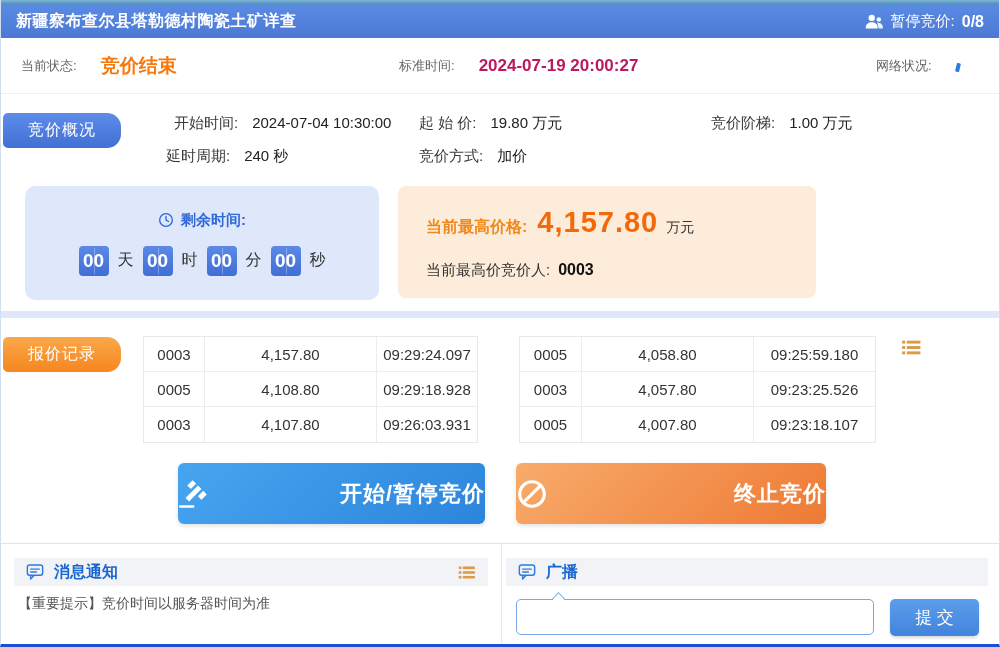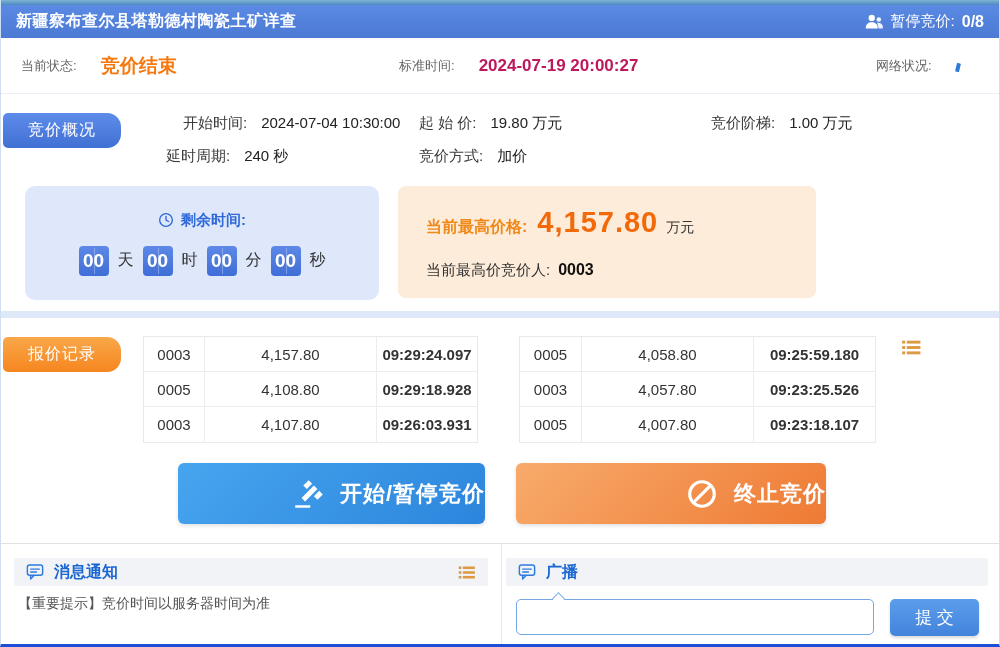--- a/index.html
+++ b/index.html
@@ -63,31 +63,31 @@
   
   .divider-band { position:absolute; left:0; right:0; top:311px; height:7px; background:#dfe8f8; }
   
   .bid-table { position:absolute; top:336px; border:1px solid #e9e9e9; background:#fff; }
   .bid-table.left  { left:142px; width:335px; }
   .bid-table.right { left:518px; width:357px; }
   .bid-row { display:flex; height:35px; border-bottom:1px solid #ececec; }
   .bid-row:last-child { border-bottom:none; }
   .bid-cell { display:flex; align-items:center; justify-content:center;
     border-right:1px solid #ececec; font-size:15px; color:#333; }
-  .bid-cell:last-child { border-right:none;font-weight:bold; }
+  .bid-cell:last-child { border-right:none; }
   .bid-table.left  .bid-cell:nth-child(1){ width:61px; }
   .bid-table.left  .bid-cell:nth-child(2){ width:172px; }
   .bid-table.left  .bid-cell:nth-child(3){ flex:1; }
   .bid-table.right .bid-cell:nth-child(1){ width:62px; }
   .bid-table.right .bid-cell:nth-child(2){ width:172px; }
   .bid-table.right .bid-cell:nth-child(3){ flex:1; }
   .records-list-icon { position:absolute; left:900px; top:339px; cursor:pointer; }
   
   .big-btn { position:absolute; top:463px; height:61px; border:none; border-radius:6px;
-    display:flex; align-items:center; justify-content:flex-end; gap:16px;
+    display:flex; align-items:center; justify-content:space-between; gap:16px;
     color:#fff; font-size:22px; font-weight:bold; cursor:pointer;
     font-family:inherit; letter-spacing:1px; box-shadow:0 2px 4px rgba(0,0,0,.12); }
   .big-btn.blue   { left:177px; width:307px; background:linear-gradient(135deg,#47a5ef,#2c85dc); }
   .big-btn.orange { left:515px; width:310px; background:linear-gradient(135deg,#f8ab6b,#ee7a34); }
   
   .bottom { position:absolute; left:0; right:0; top:543px; bottom:0; border-top:1px solid #e2e2e2; background:#fff; }
   .v-divider { position:absolute; left:500px; top:0; bottom:0; width:1px; background:#e8e8e8; }
   .panel-head { position:absolute; top:14px; height:28px; background:#f1f3f7; border-radius:2px;
     display:flex; align-items:center; gap:10px; padding:13px 12px; }
   .panel-head.left  { left:13px;  width:474px; }
@@ -139,21 +139,21 @@
       <span class="st-time">2024-07-19 20:00:27</span>
     </div>
     <div class="st-group" style="left:875px;">
       <span class="st-label">网络状况:</span>
       <span class="net-mark"></span>
     </div>
   </div>
 
   <div class="badge blue">竞价概况</div>
 
-  <div class="ov-item" style="left:182px; top:114px;">
+  <div class="ov-item" style="left:173px; top:114px;">
     <span class="lab">开始时间:</span><span class="val">2024-07-04 10:30:00</span>
   </div>
   <div class="ov-item" style="left:418px; top:114px;">
     <span class="lab">起 始 价:</span><span class="val">19.80 万元</span>
   </div>
   <div class="ov-item" style="left:710px; top:114px;">
     <span class="lab">竞价阶梯:</span><span class="val">1.00 万元</span>
   </div>
   <div class="ov-item" style="left:165px; top:147px;">
     <span class="lab">延时周期:</span><span class="val">240 秒</span>

